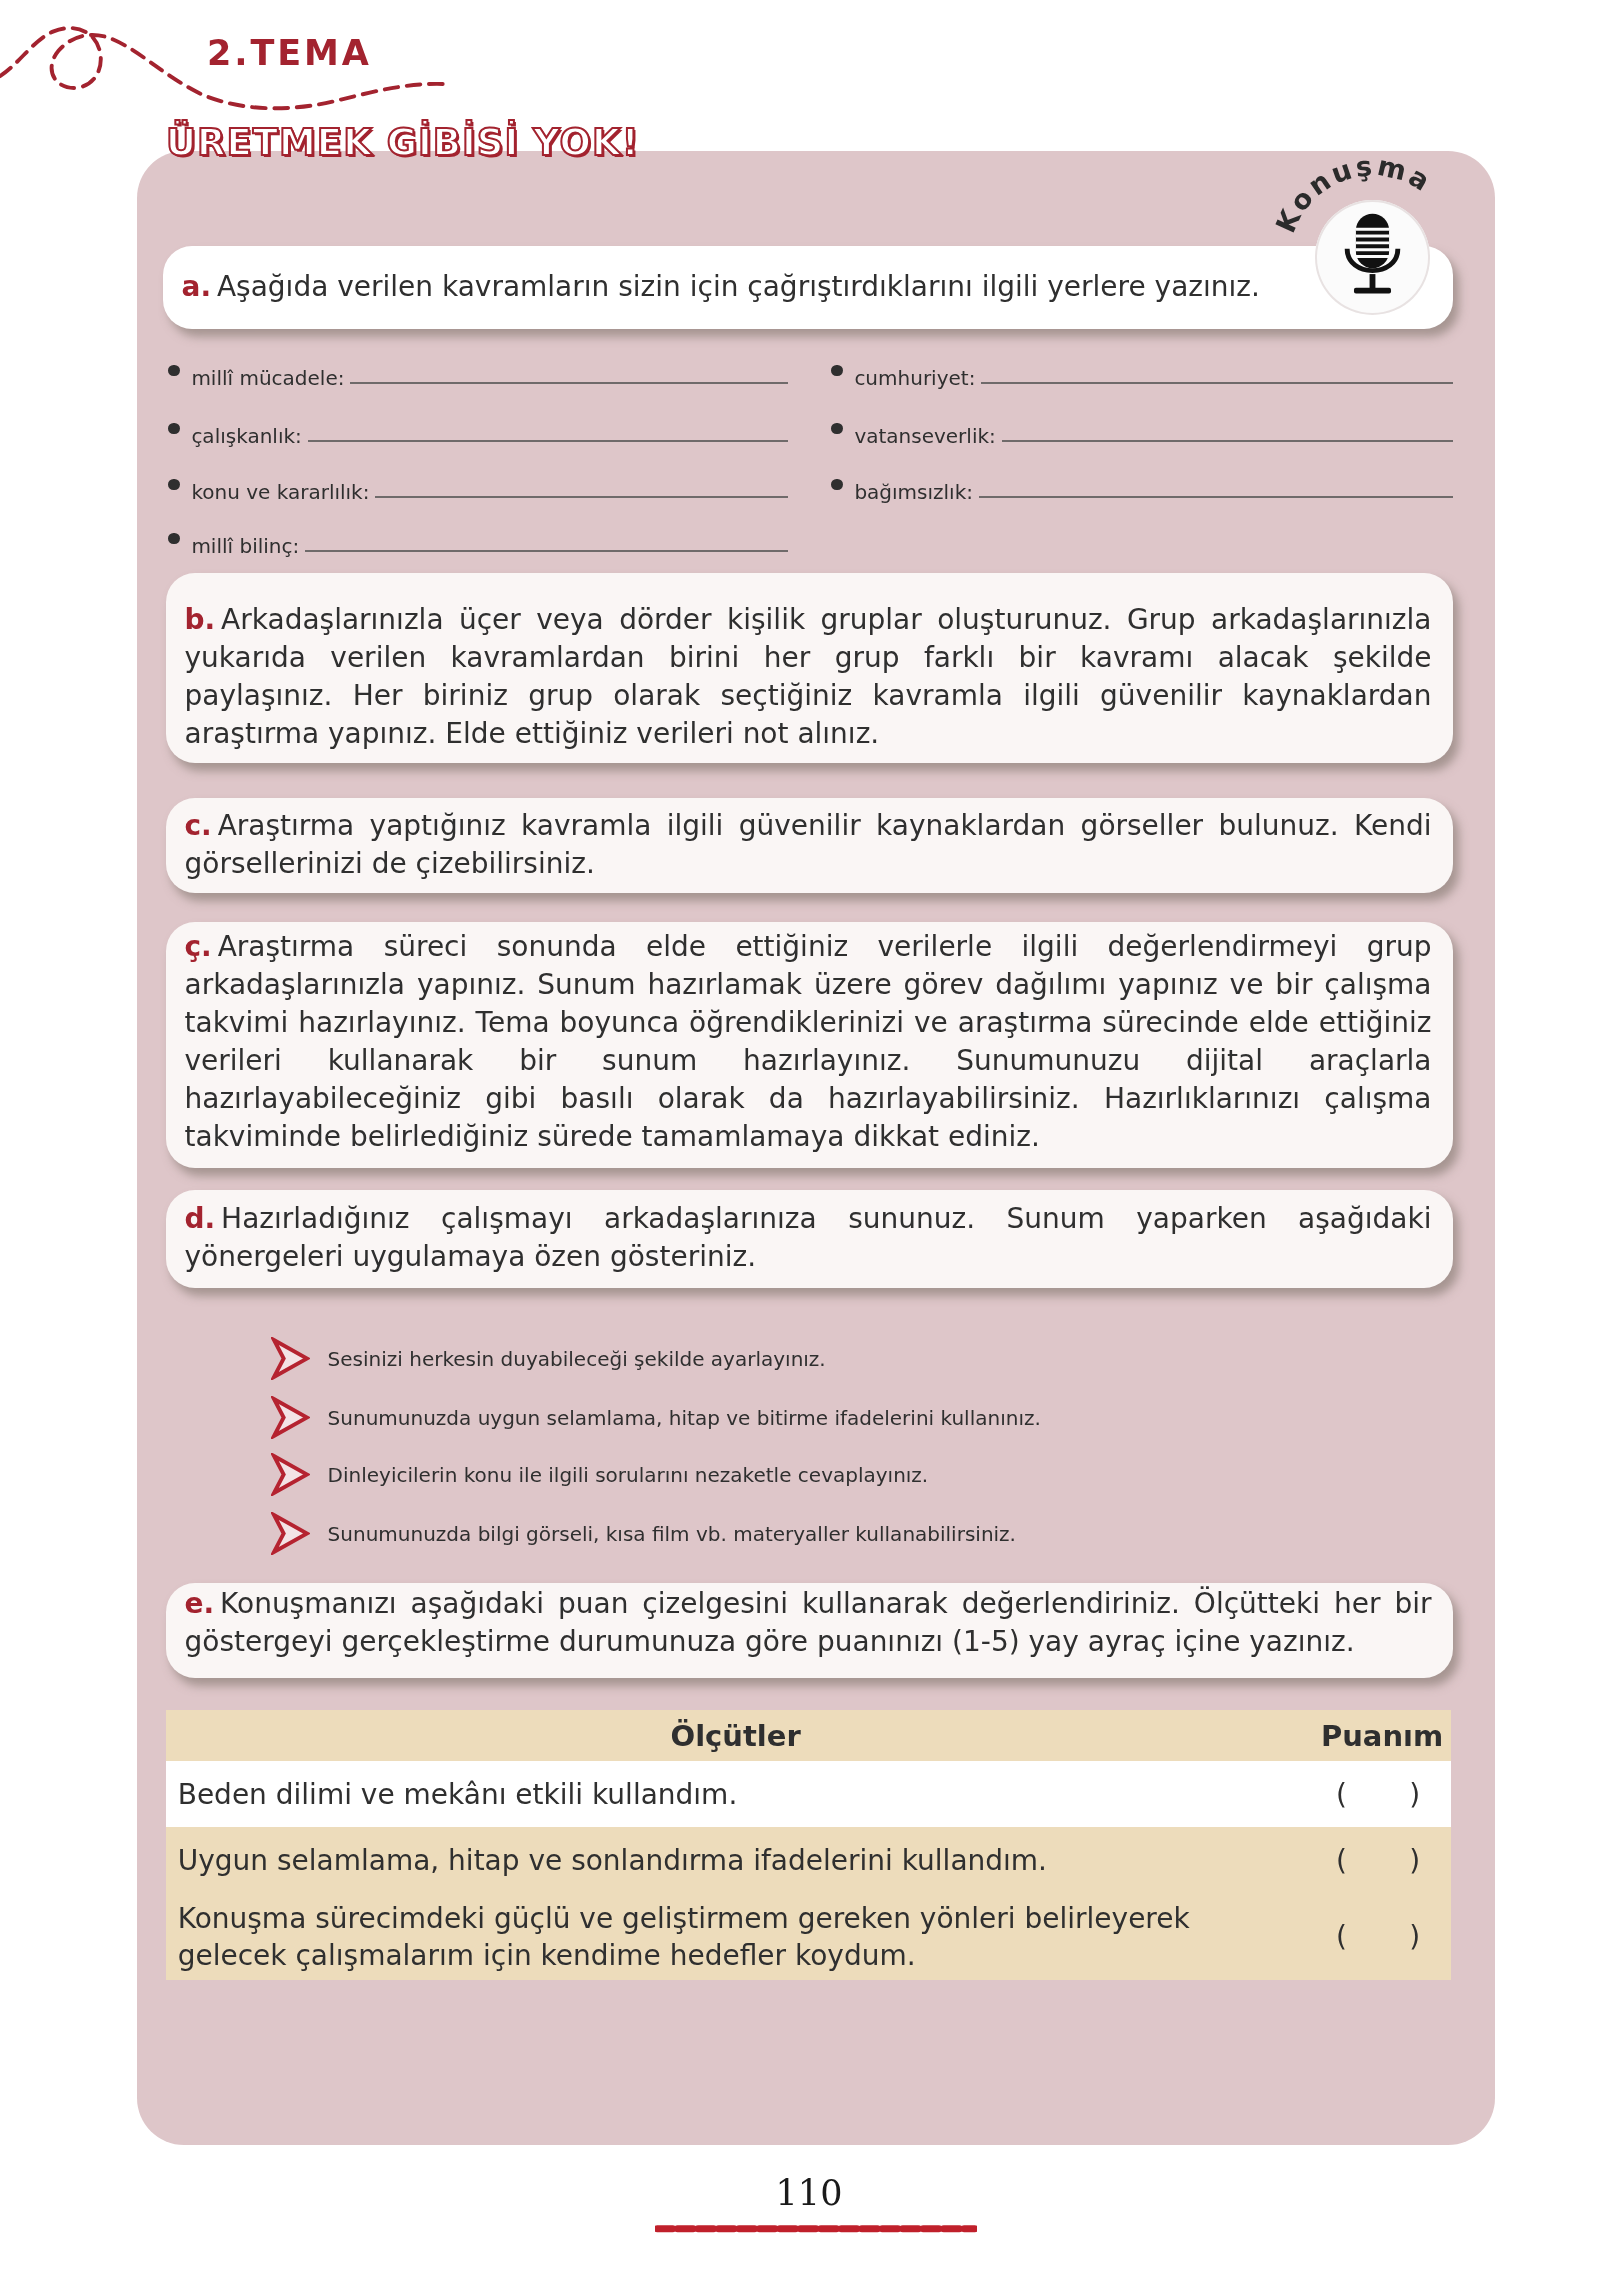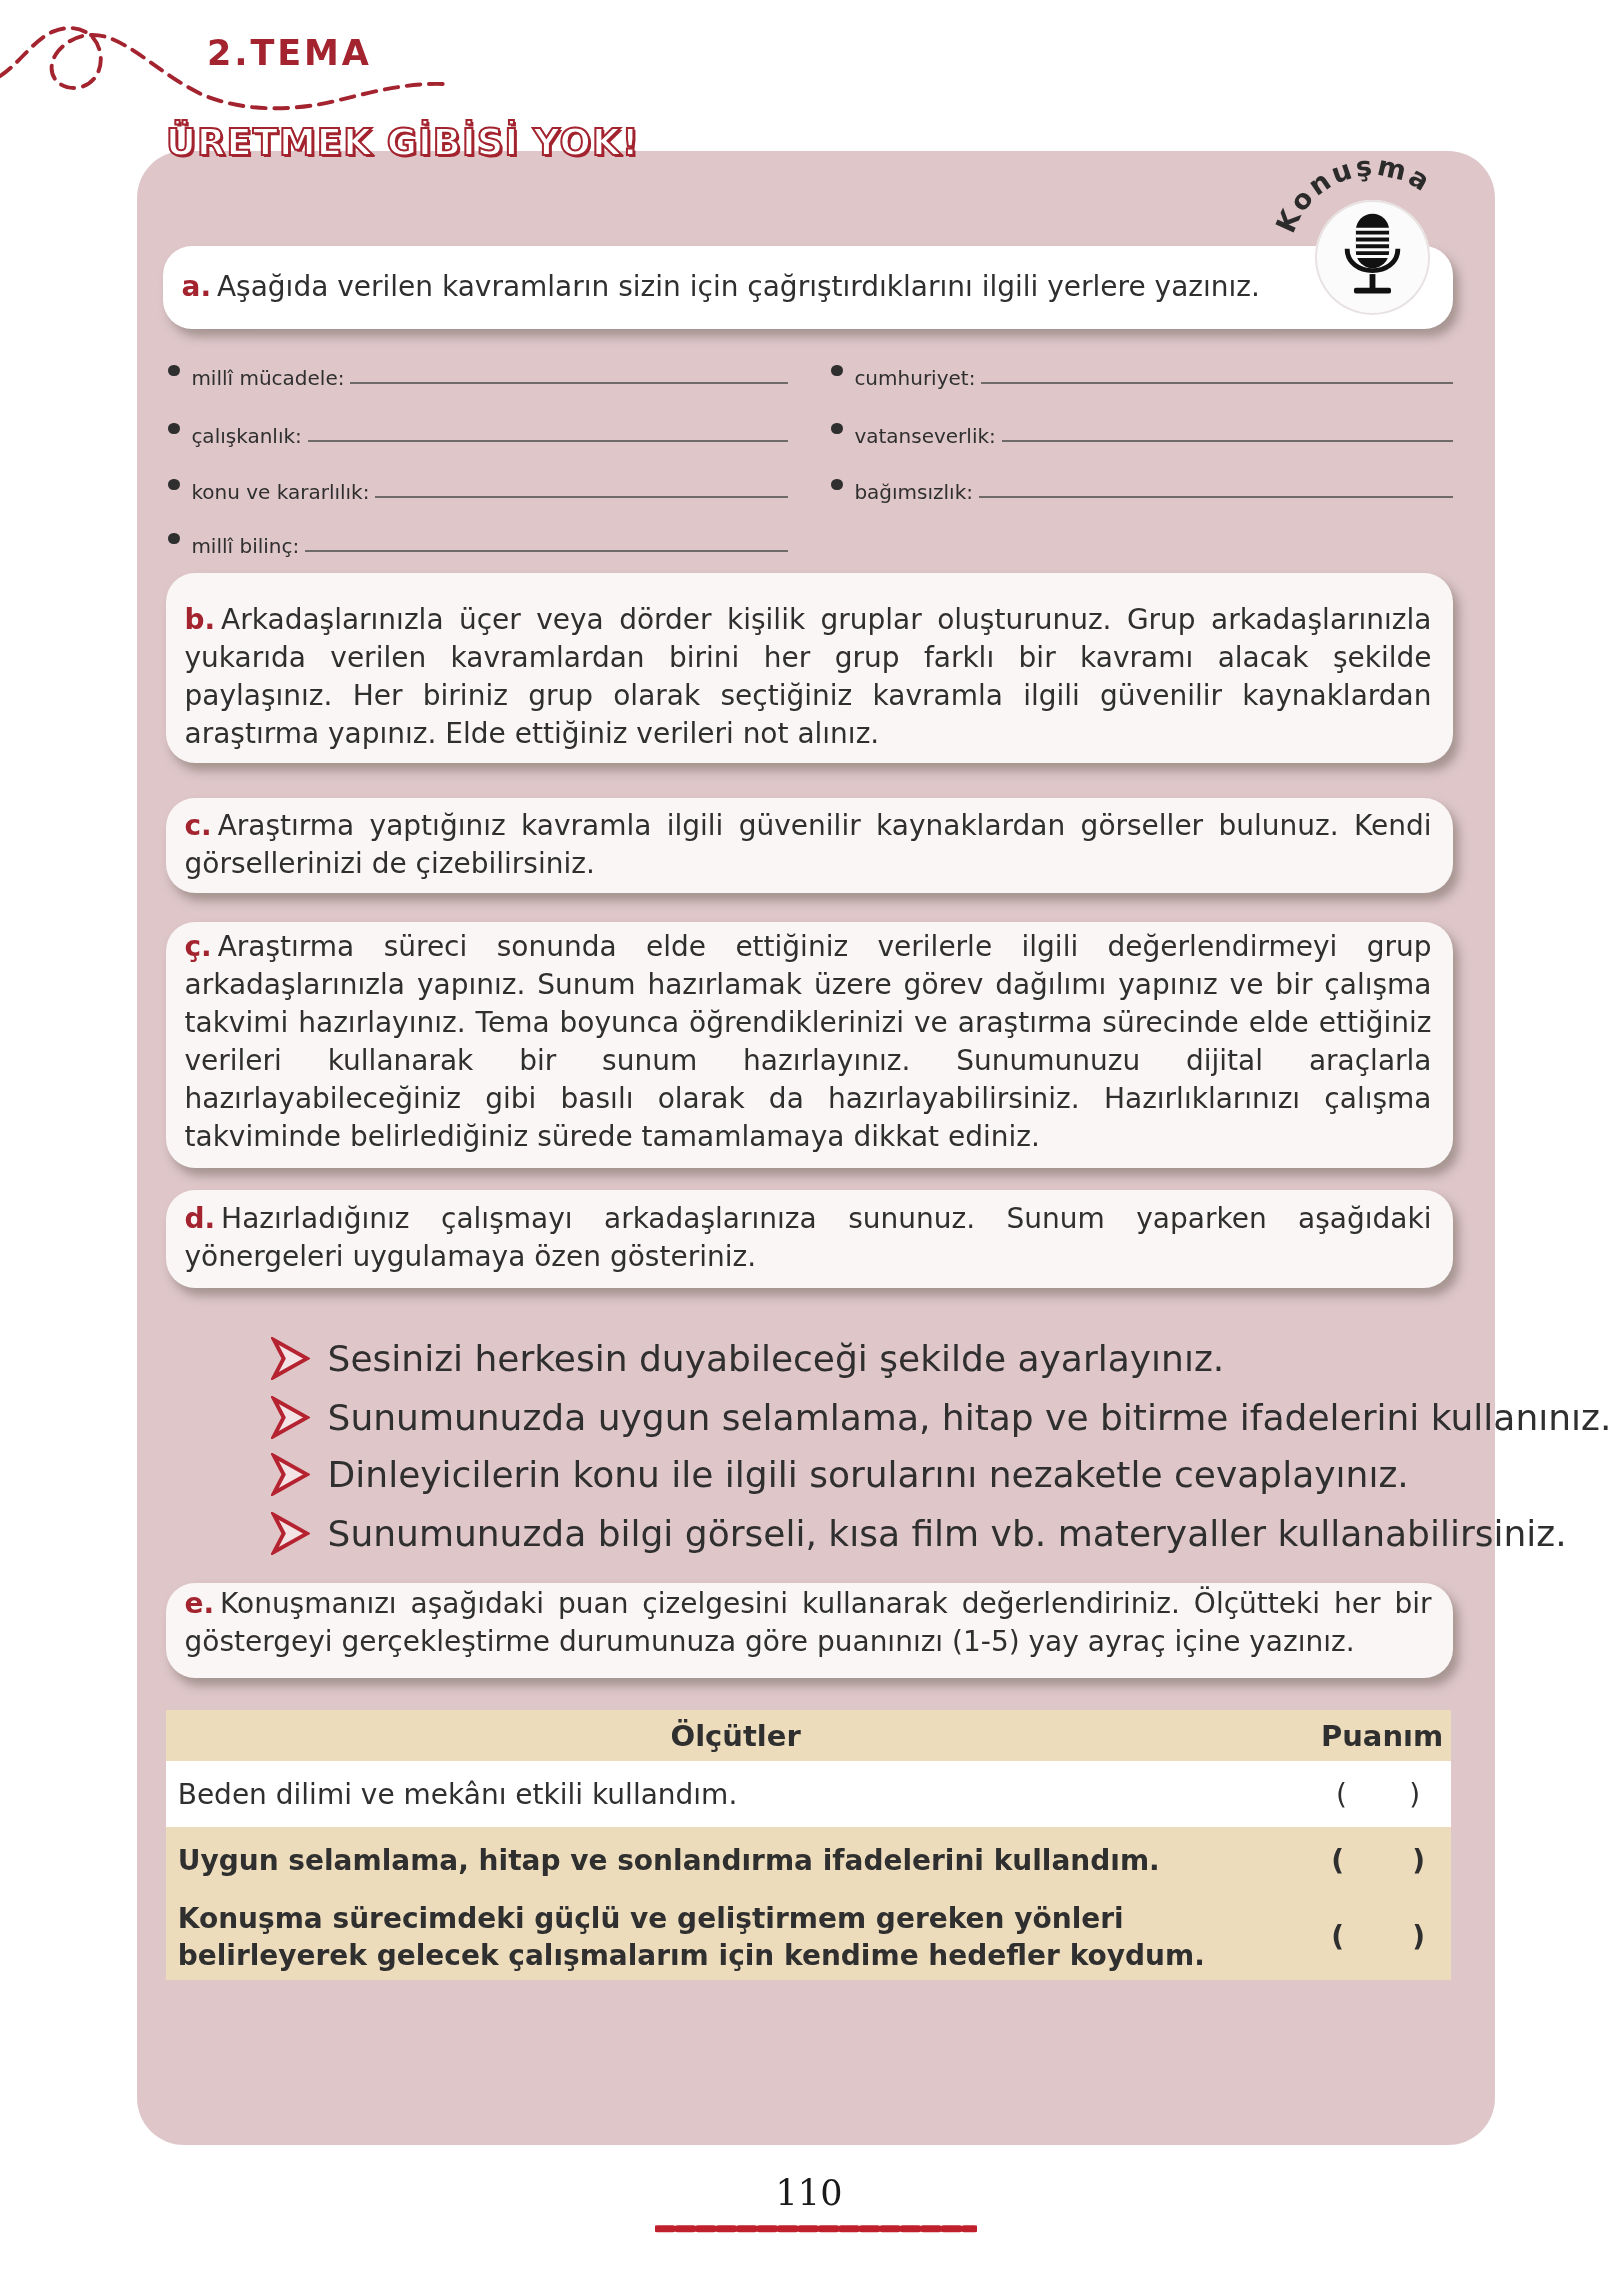--- a/index.html
+++ b/index.html
@@ -43,34 +43,34 @@
   .badge { left: 1268px; top: 156px; width: 195px; height: 171px; z-index: 4; }
   .mic-circle {
     position: absolute; left: 47px; top: 44px; width: 115px; height: 115px; border-radius: 50%;
     background: #fbfbfb; box-shadow: 0 0 0 2px #e8e2e2 inset;
   }
 
   .fill-row { position: absolute; z-index: 2; display: flex; align-items: flex-end; font-size: 20px; color: #2f2f2f; height: 39px; }
   .fill-row .bullet { width: 11.7px; height: 11.7px; border-radius: 50%; background: #2f2f2f; margin: 0 11.7px 13.7px 0; flex: none; }
   .fill-row .line { flex: 1; border-bottom: 2px solid #6f6a6a; margin: 0 0 5.9px 5.9px; }
 
-  .tip { position: absolute; left: 271px; z-index: 2; display: flex; align-items: center; height: 43px; font-size: 36px; color: #2f2f2f; }
+  .tip { position: absolute; left: 271px; z-index: 2; display: flex; align-items: center; height: 43px; font-size: 20px; color: #2f2f2f; }
   .tip svg { width: 39px; height: 43px; margin-right: 17.6px; flex: none; }
 
   .score-table {
     position: absolute; left: 166px; top: 1710px; width: 1285px; z-index: 2;
     border-collapse: collapse; font-size: 28px; color: #2f2f2f;
   }
   .score-table th { background: #eddcbb; height: 49px; font-weight: bold; font-size: 29px; }
   .score-table th.c1 { text-align: center; }
   .score-table th.c2 { text-align: right; padding-right: 7.8px; width: 137px; }
   .score-table td { padding: 0 11.7px; height: 66px; line-height: 37px; }
   .score-table td.c2 { text-align: center; white-space: pre; width: 137px; padding: 0; }
   .score-table tr.odd td { background: #ffffff; }
-  .score-table tr.even td { background: #eddcbb; font-weight: bold; }
+  .score-table tr.even td { background: #eddcbb; }
   .score-table tr.tall td { height: 87px; }
 
   .page-number {
     left: 0; width: 1618px; top: 2173px; text-align: center; font-family: "DejaVu Serif", serif;
     font-weight: normal; font-size: 35px; color: #1a1a1a;
   }
   .page-dashes { left: 655px; top: 2219px; width: 322px; height: 19.5px; }
 </style>
 </head>
 <body>

